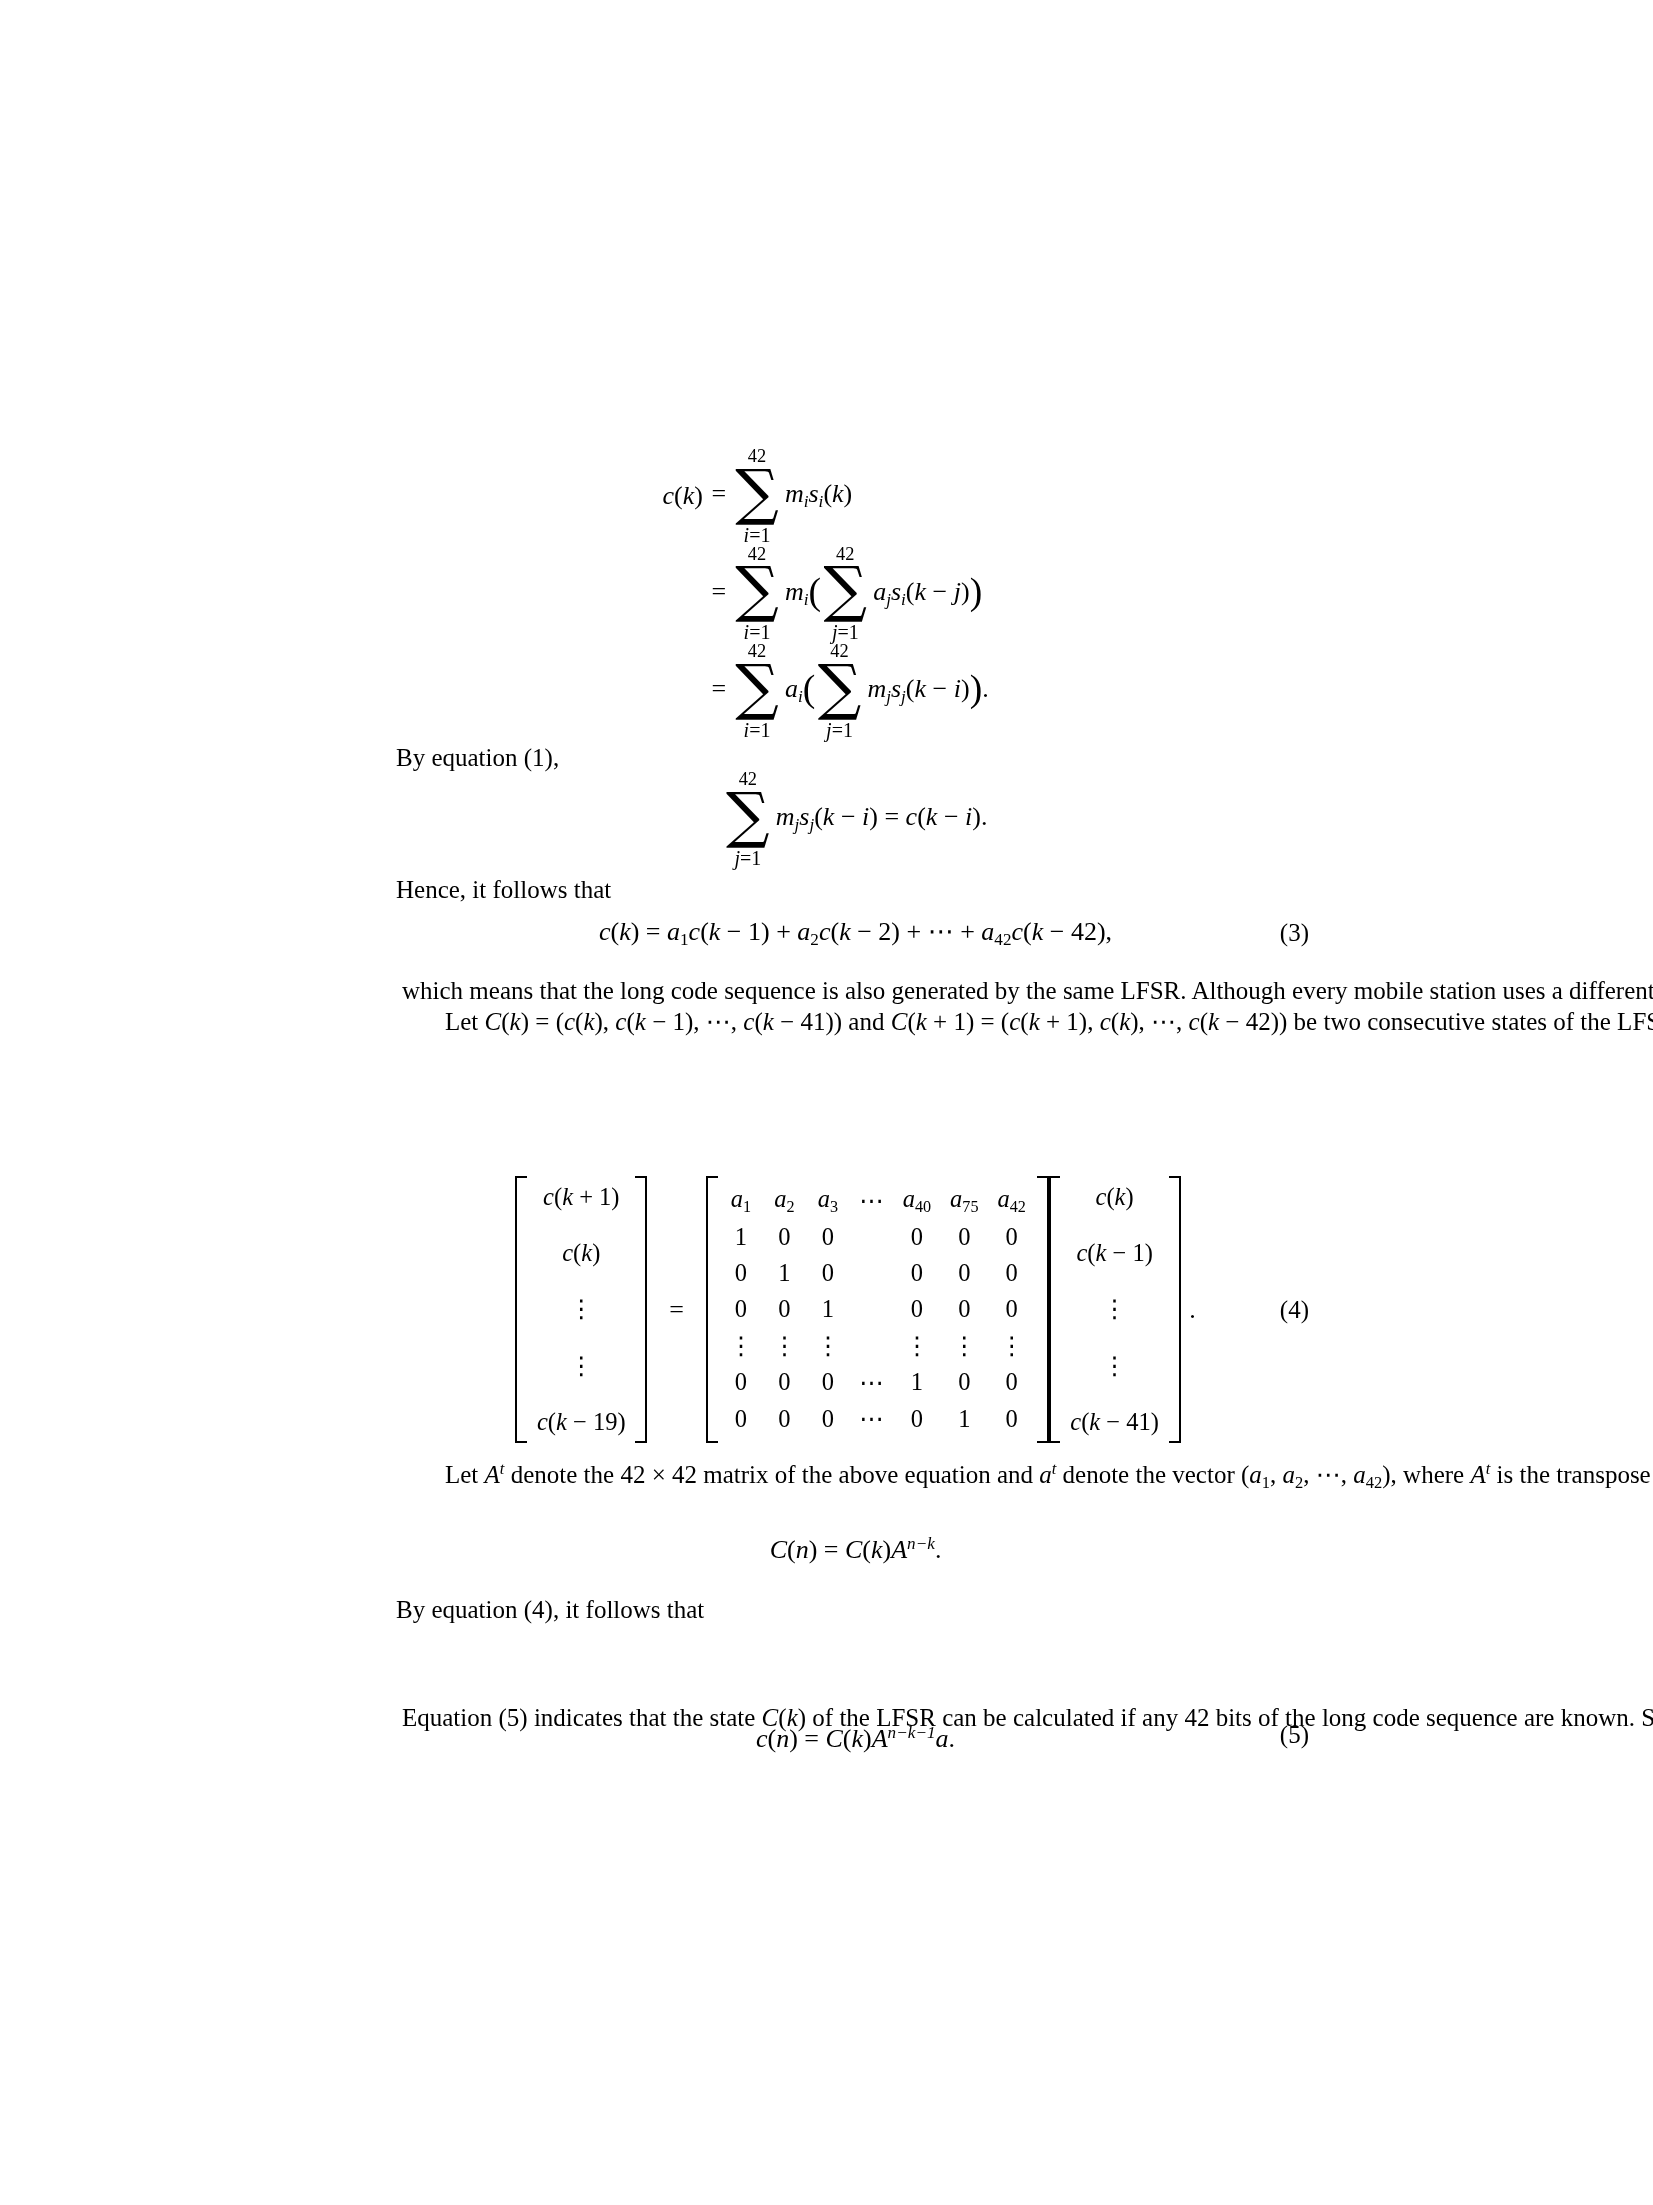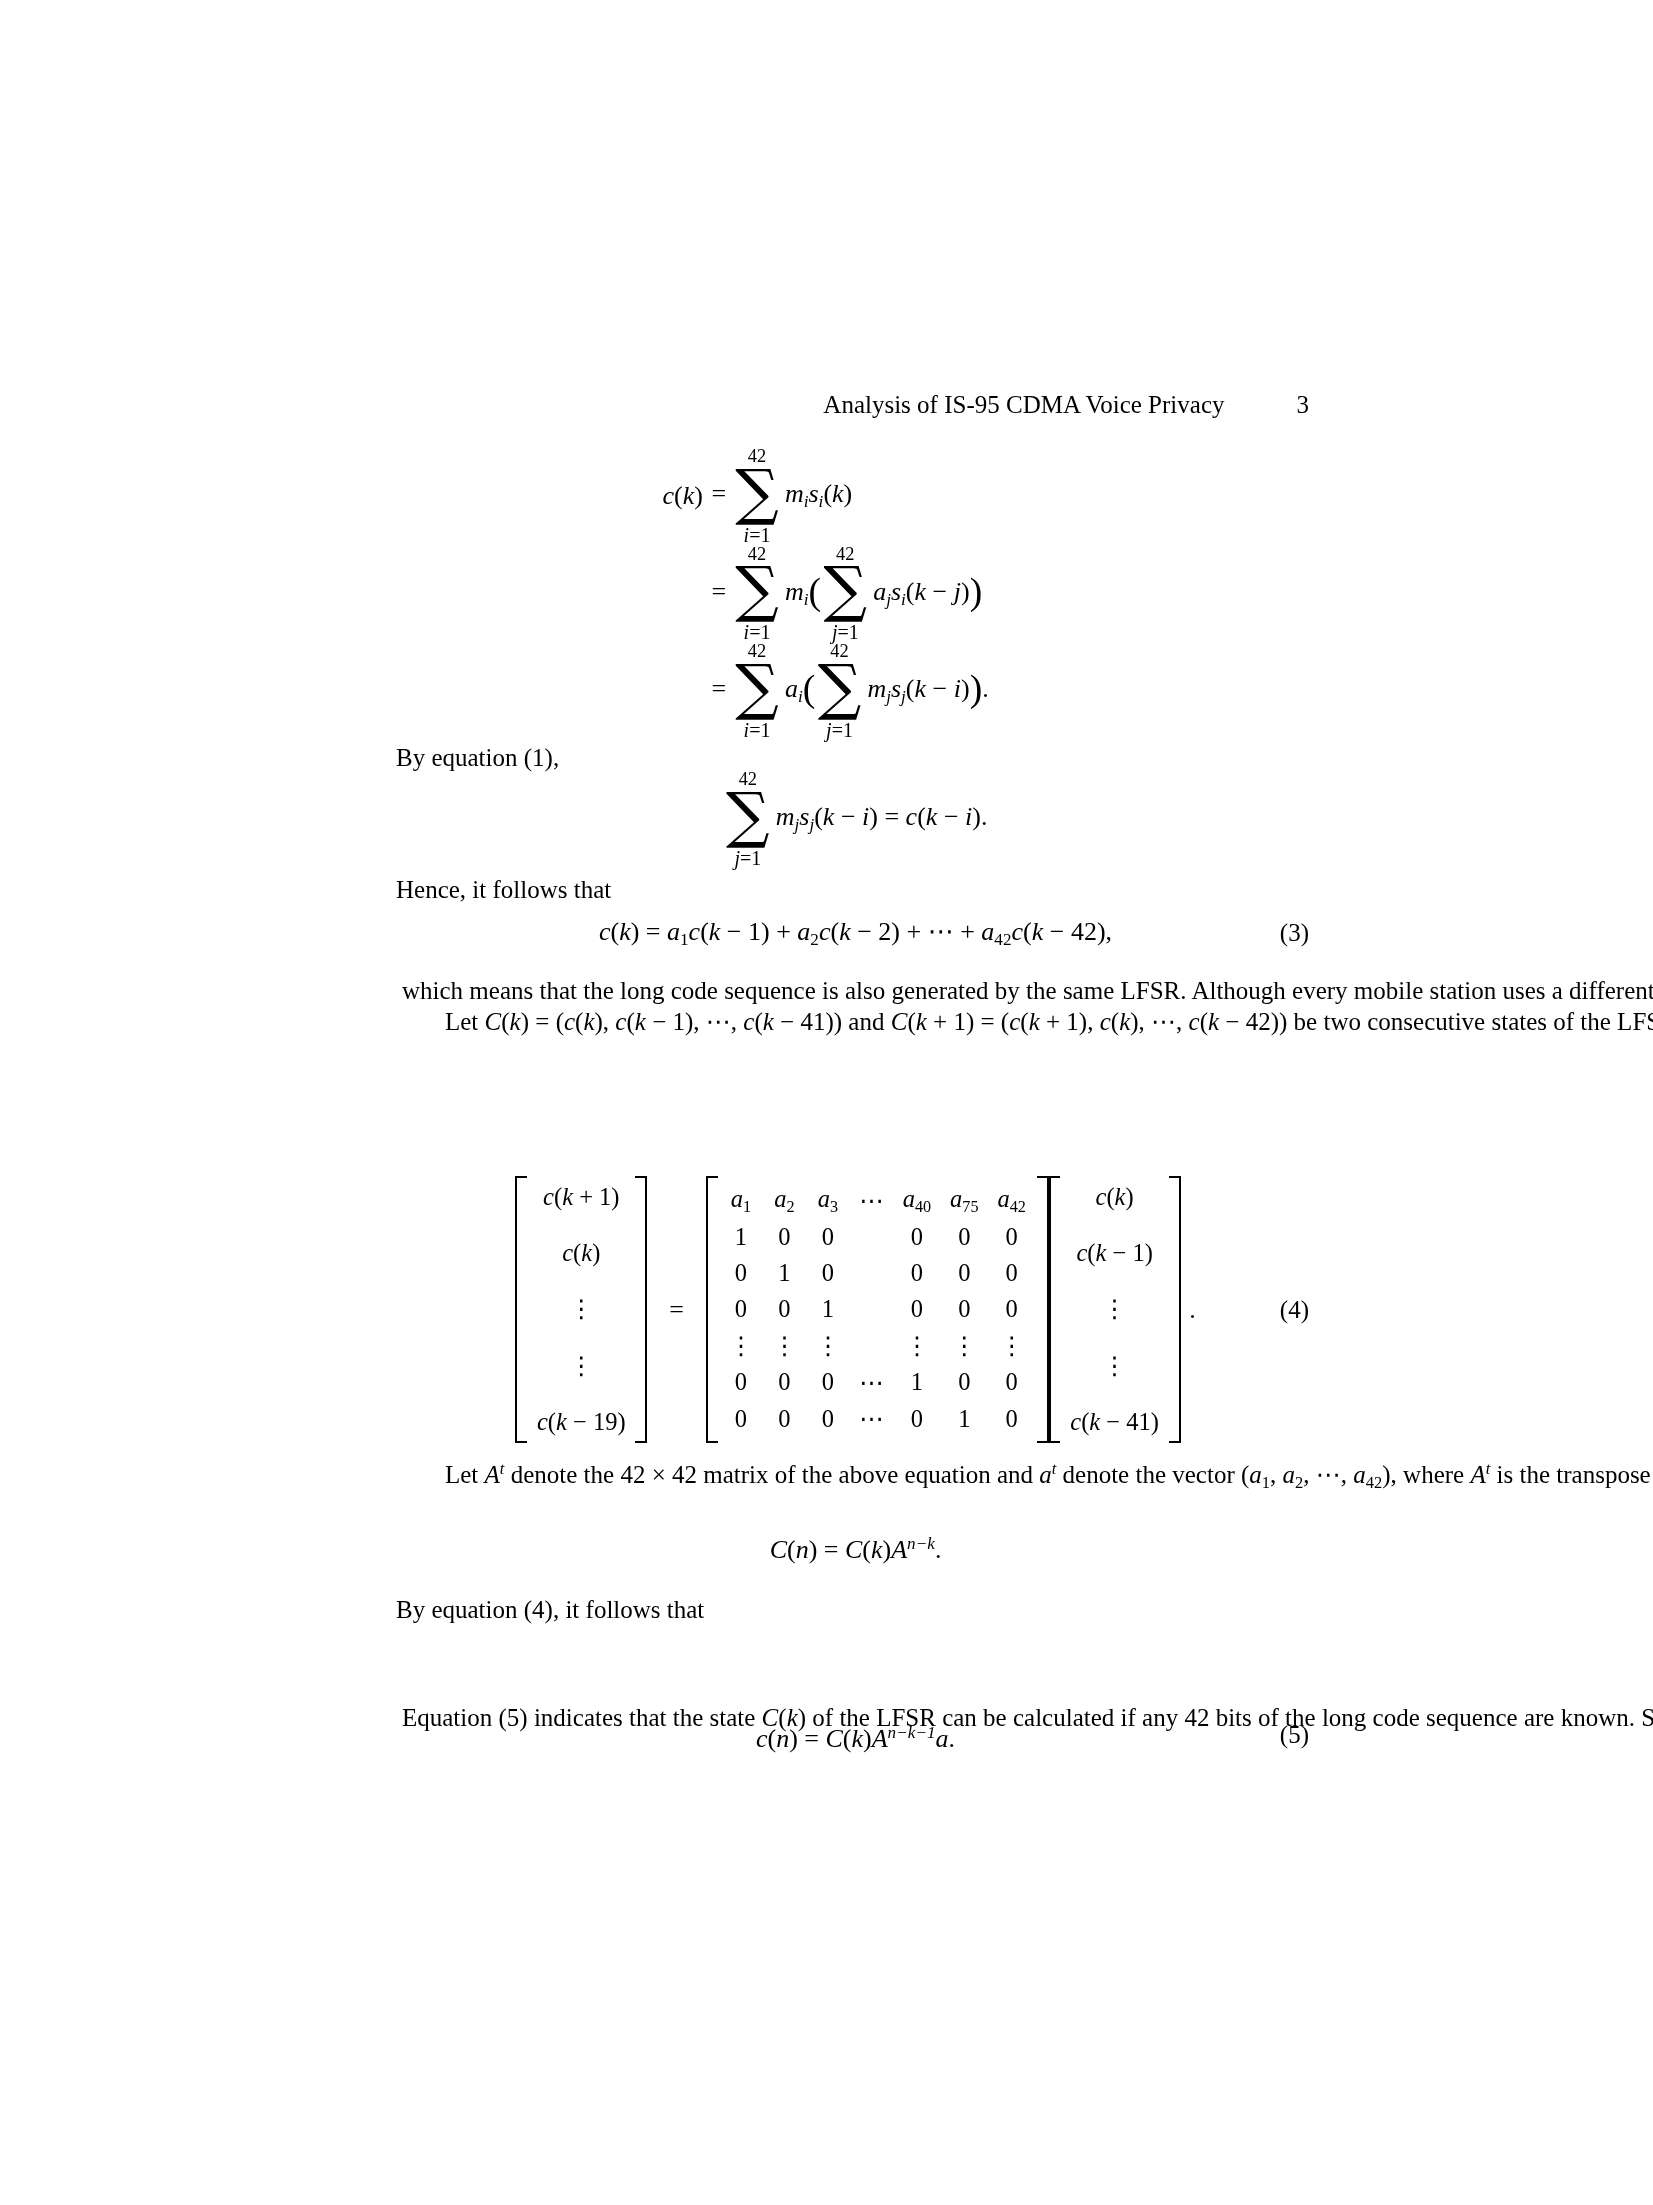--- a/index.html
+++ b/index.html
@@ -65,24 +65,20 @@
          column-gap:19px;align-items:center;justify-items:center;
          padding:6.1px 11px;height:100%;box-sizing:border-box;}
   .eq4-eq{margin:0 22px;align-self:center;font-size:26px;}
   .eq4-dot{align-self:center;margin-left:8.6px;font-size:26px;}
 </style>
 </head>
 <body>
 
 <div class="page">
 
-  <div class="running-head">
-    <span class="rh-title">Analysis of IS-95 CDMA Voice Privacy</span>
-    <span class="rh-page">3</span>
-  </div>
 
   <div id="eq1">
     <div class="eqline">
       <div class="eql"><span class="tk-it">c</span><span class="tk-rm">(</span><span class="tk-it">k</span><span class="tk-rm">)</span></div>
       <div class="eqr"><span class="tk-rm">= </span><span class="sum">
             <span class="sum-top">42</span>
             <span class="sum-sig">∑</span>
             <span class="sum-bot"><span class="tk-it">i</span><span class="tk-rm">=1</span></span>
           </span><span class="tk-it">m</span><span class="tk-subit">i</span><span class="tk-it">s</span><span class="tk-subit">i</span><span class="tk-rm">(</span><span class="tk-it">k</span><span class="tk-rm">)</span></div>
     </div>

